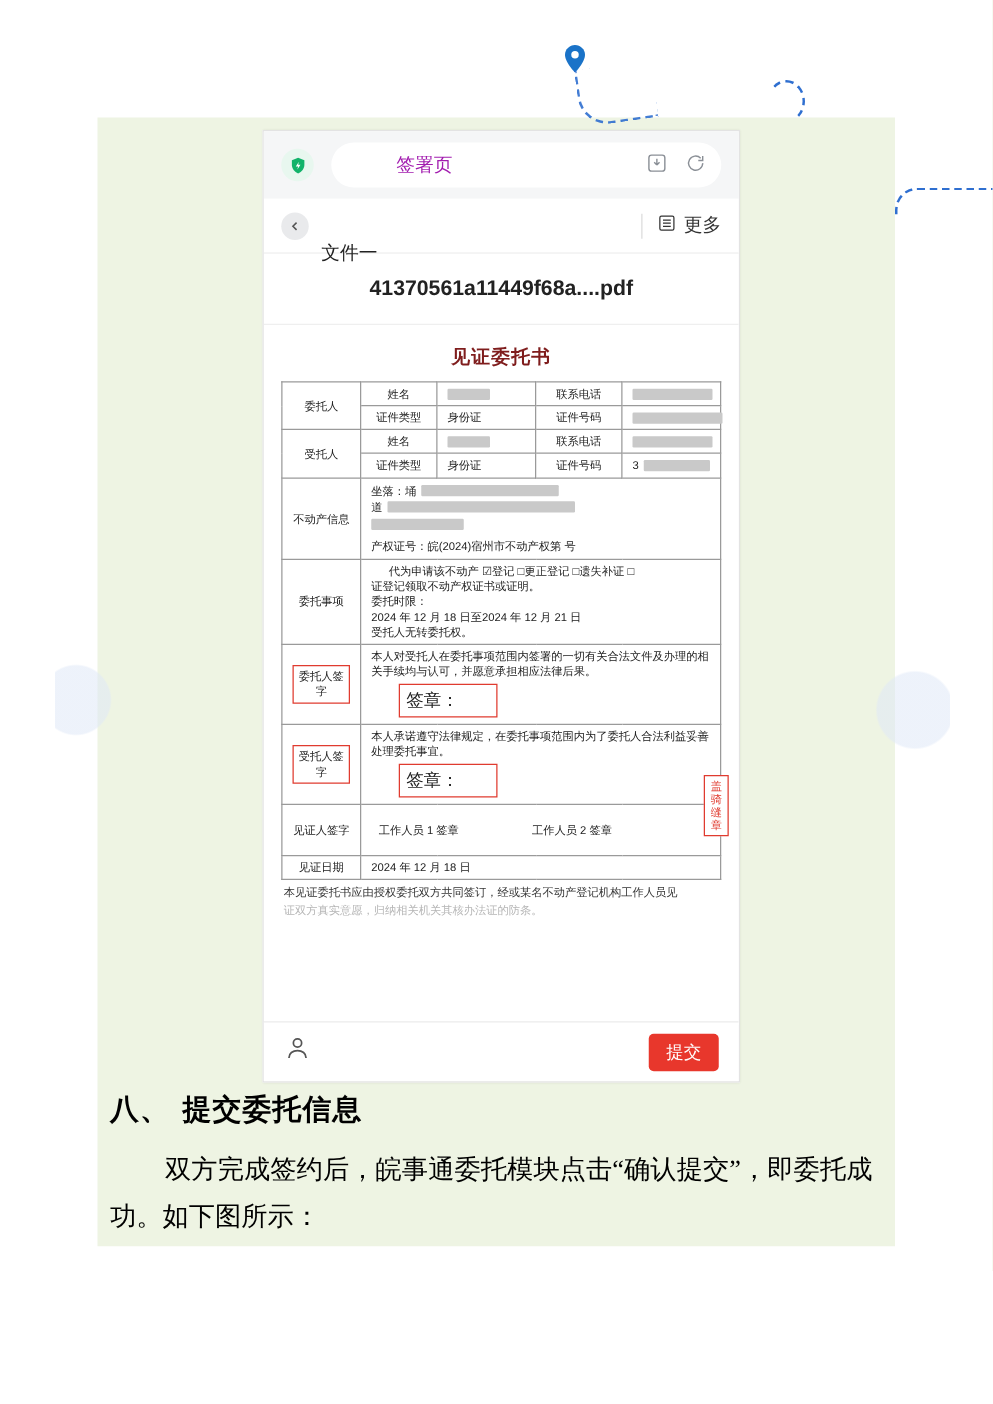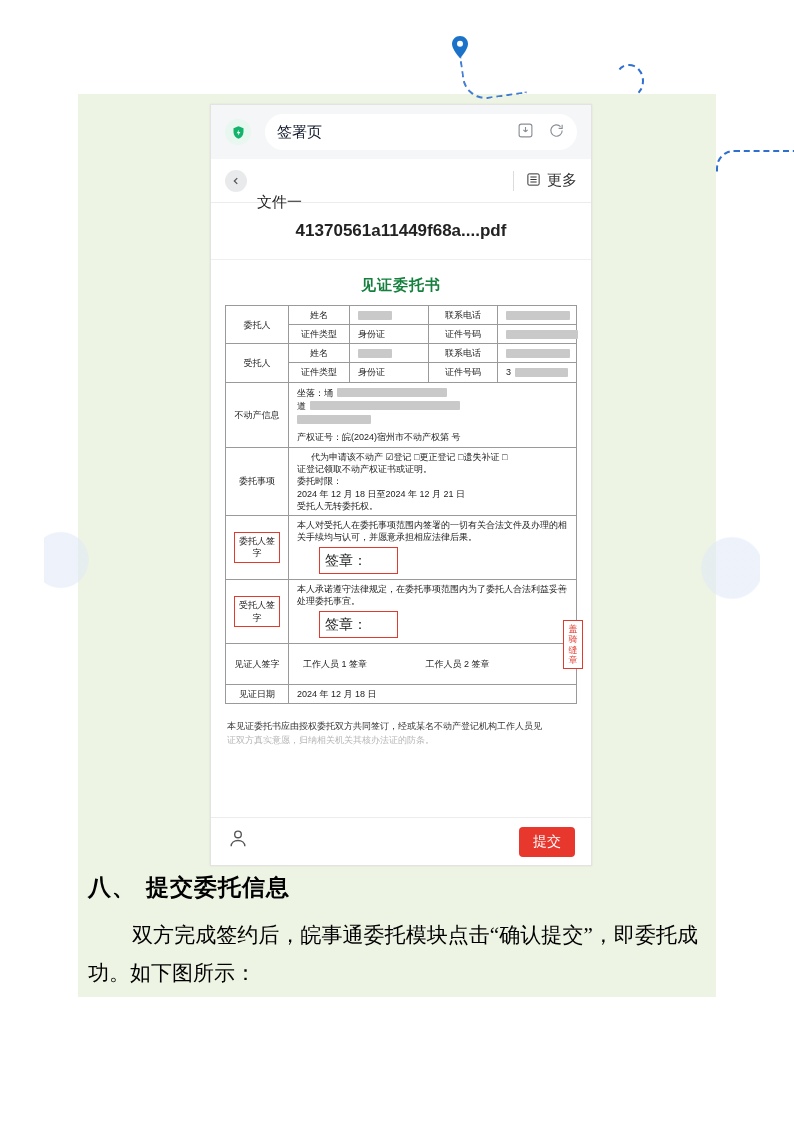--- a/index.html
+++ b/index.html
@@ -126,21 +126,21 @@
     background: #ffffff;
     border-radius: 18px;
     display: flex;
     align-items: center;
     justify-content: space-between;
     padding: 0 12px;
     box-sizing: border-box;
     color: #2b2b2b;
     font-size: 15px;
   }
-  .app-pill .title { color:#0f172a; }
+  .app-pill .title { color:#a21caf;margin-left:40px; }
   .app-pill .tools { display:flex; gap:14px; color:#8a8f96; font-size:15px; }
 
   .nav-bar {
     height: 44px;
     background: #ffffff;
     border-bottom: 1px solid #ececec;
     display: flex;
     align-items: center;
     padding: 0 14px;
     box-sizing: border-box;
@@ -174,21 +174,21 @@
     background: #ffffff;
     padding: 10px 14px 0 14px;
     box-sizing: border-box;
     height: 560px;
     position: relative;
   }
   .doc-heading {
     text-align: center;
     font-size: 15px;
     font-weight: bold;
-    color: #15803d;
+    color: #7f1d1d;
     margin: 6px 0 10px 0;
     letter-spacing: 1px;
   }
   table.doc {
     width: 100%;
     border-collapse: collapse;
     font-size: 9px;
     color: #222;
     table-layout: fixed;
   }
@@ -232,21 +232,21 @@
     width: 16px;
     border: 1px solid #e03b2f;
     color: #e03b2f;
     font-size: 9px;
     text-align: center;
     line-height: 1.15;
     padding: 3px 1px;
     background: #fff;
   }
   .doc-footnote {
-    margin-top: 16px;
+    margin-top: 4px;
     font-size: 9px;
     color: #333;
     line-height: 1.5;
     padding: 0 2px;
     font-family: Liberation Serif, serif;
   }
   .doc-footnote .fade { color:#b6b6b6; }
 
   .bottom-bar {
     position:absolute;

